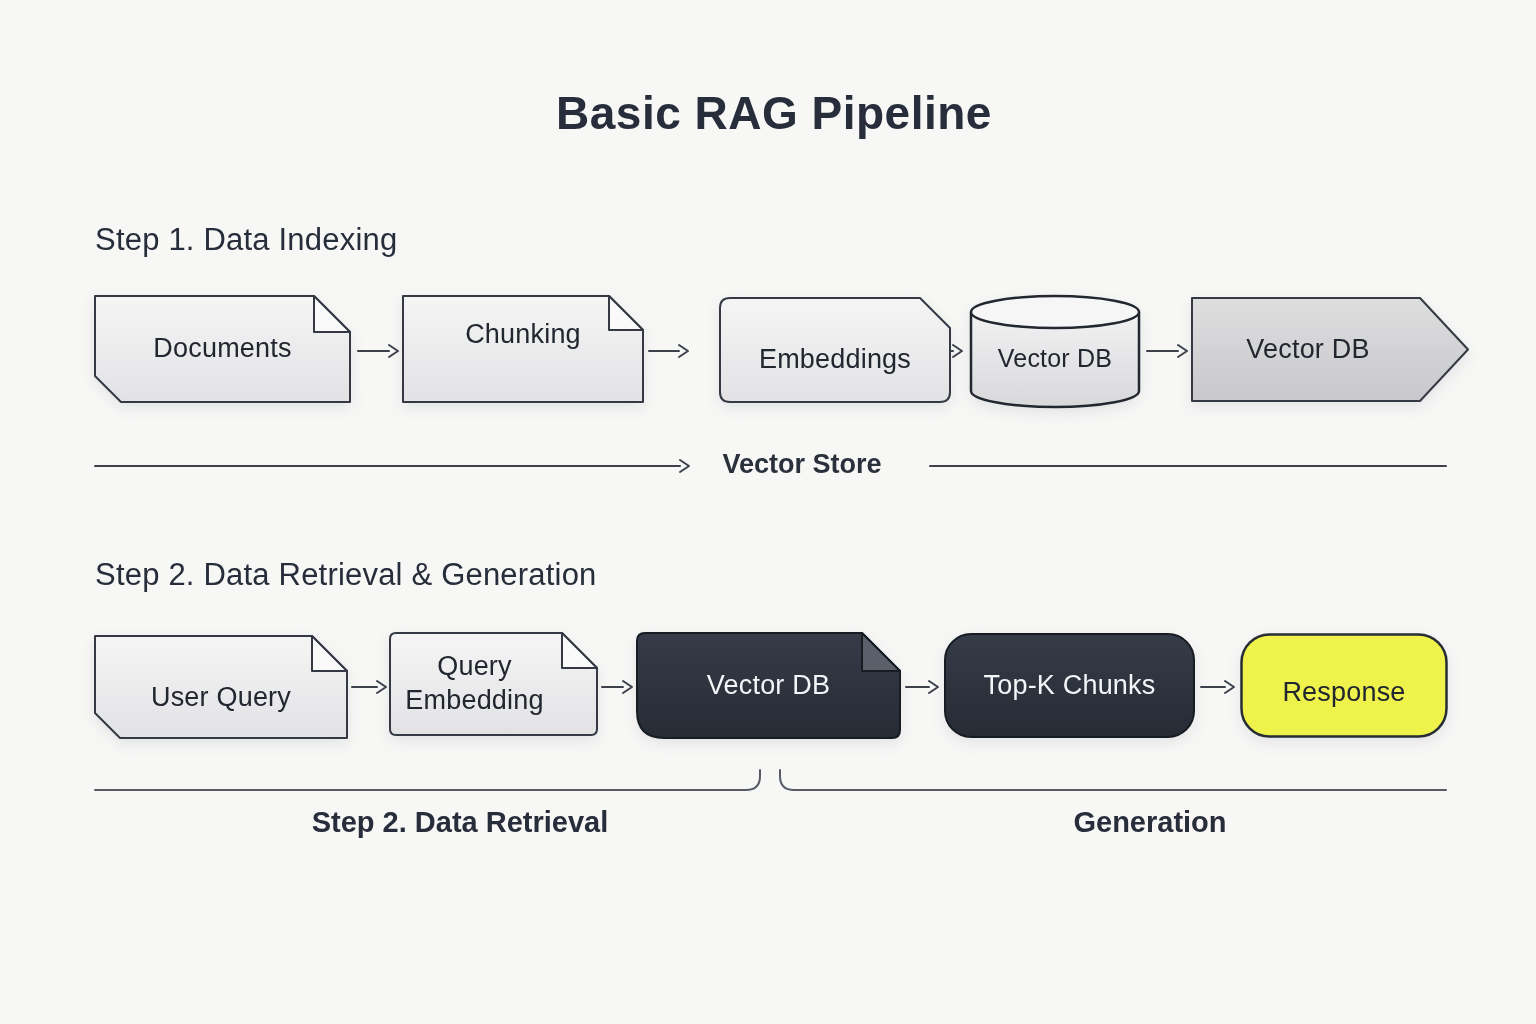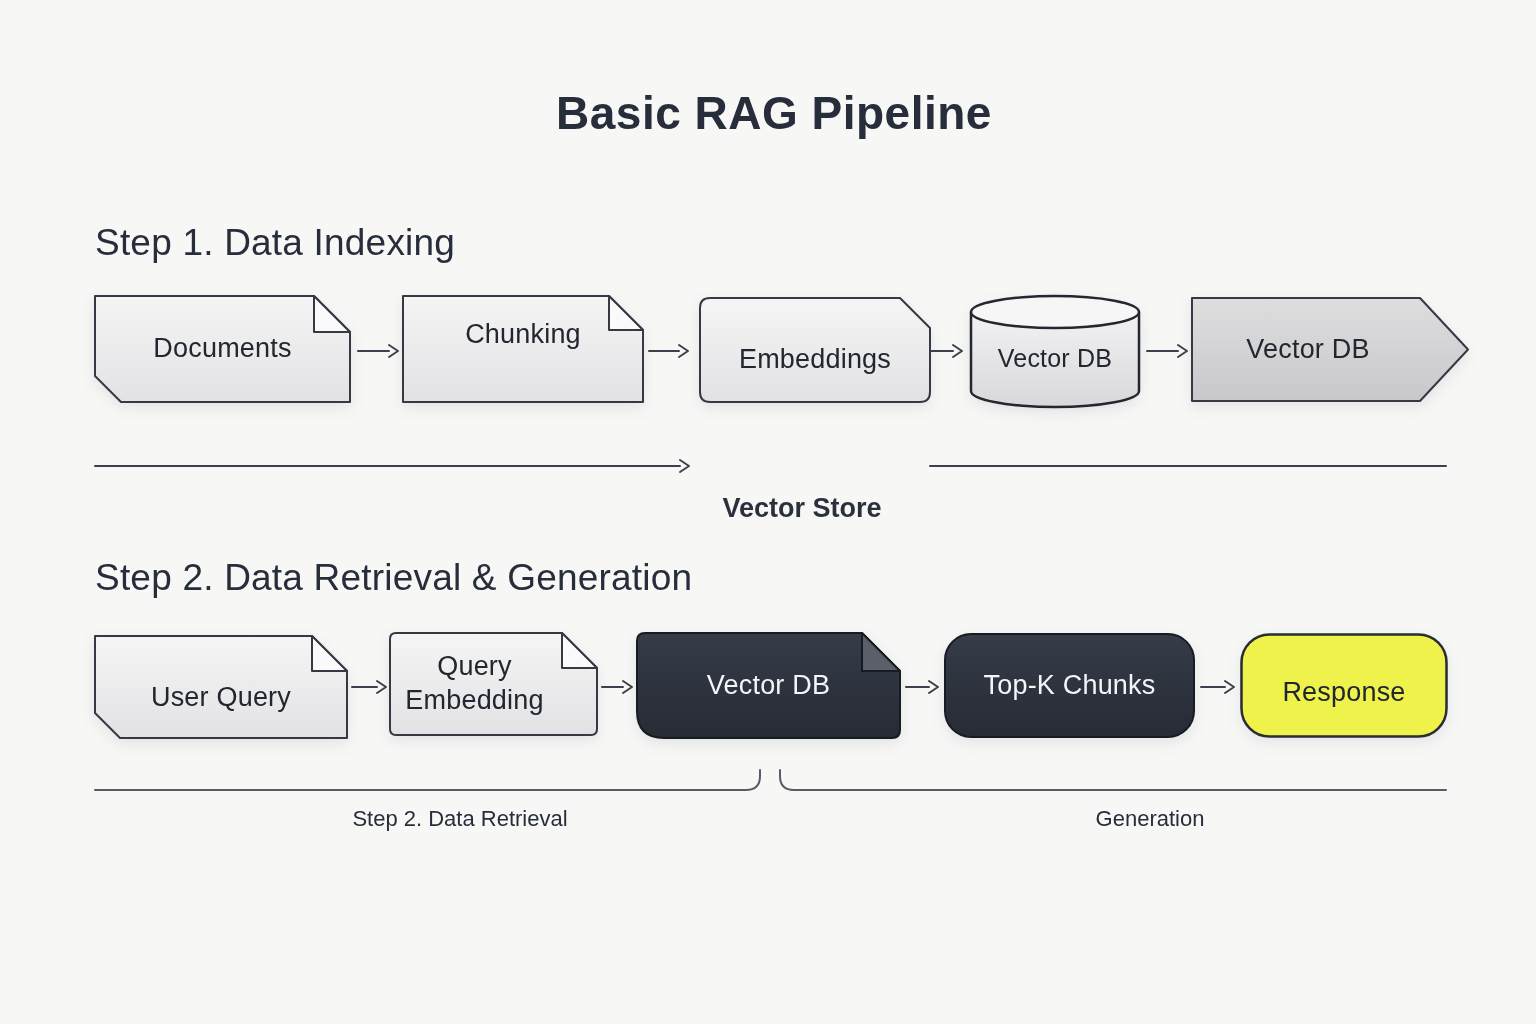--- a/index.html
+++ b/index.html
@@ -9,44 +9,44 @@
     font-family:"Liberation Sans","DejaVu Sans",sans-serif;
     color:#272d3a;
     padding-left:12px;
   }
   .title {
     position:absolute; top:86px; left:0; width:100%;
     text-align:center; font-size:46px; font-weight:600;
     color:#272d3a; letter-spacing:.5px;
   }
   .step-heading {
-    position:absolute; left:95px; font-size:37px; font-weight:500;
+    position:absolute; left:95px; font-size:31px; font-weight:500;
     color:#272d3a; letter-spacing:.2px;
   }
   .node { position:absolute; }
   .node svg.shape {
     position:absolute; left:0; top:0; overflow:visible;
     filter:drop-shadow(0 5px 7px rgba(45,50,65,.10));
   }
   .nlabel {
     position:absolute; inset:0; display:flex; flex-direction:column;
     align-items:center; justify-content:center;
     font-size:27px; font-weight:500; color:#21262f;
     letter-spacing:.2px; line-height:1.25; text-align:center;
   }
   .nlabel.light { color:#f4f5f8; }
   .nlabel.cyl { padding-top:14px; font-size:25px; }
   .nlabel.pent { padding-right:44px; }
   .overlay { position:absolute; left:0; top:0; }
   .store-label {
     position:absolute; left:700px; top:449px; width:204px;
-    text-align:center; font-size:27px; font-weight:700; color:#2a303c;margin-top:44px;
+    text-align:center; font-size:27px; font-weight:700; color:#2a303c;
   }
   .bracket-label {
-    position:absolute; top:806px; font-size:22px; font-weight:400;
+    position:absolute; top:806px; font-size:29px; font-weight:700;
     color:#272d3a; text-align:center;
   }
   .bracket-label.left  { left:95px;  width:730px; }
   .bracket-label.right { left:815px; width:670px; }
 </style>
 </head>
 <body>
 
 <div class="canvas">
 
@@ -134,21 +134,21 @@
   </div>
 
   <div class="node" style="left:403px;top:296px;width:240px;height:78px">
     <svg class="shape" width="240" height="106" viewBox="0 0 240 106">
       <path d="M0,0 H206 L240,34 V106 H0 Z" fill="url(#gLight)" stroke="#343944" stroke-width="2" stroke-linejoin="round"></path>
       <path d="M206,0 L240,34 H206 Z" fill="#fafafb" stroke="#343944" stroke-width="2" stroke-linejoin="round"></path>
     </svg>
     <div class="nlabel">Chunking</div>
   </div>
 
-  <div class="node" style="left:700px;top:298px;width:230px;height:124px">
+  <div class="node" style="left:720px;top:298px;width:230px;height:124px">
     <svg class="shape" width="230" height="104" viewBox="0 0 230 104">
       <path d="M10,0 H200 L230,30 V94 Q230,104 220,104 H10 Q0,104 0,94 V10 Q0,0 10,0 Z" fill="url(#gLight)" stroke="#343944" stroke-width="2" stroke-linejoin="round"></path>
     </svg>
     <div class="nlabel">Embeddings</div>
   </div>
 
   <div class="node" style="left:970px;top:295px;width:170px;height:113px">
     <svg class="shape" width="170" height="113" viewBox="0 0 170 113">
       <path d="M1,17 V96 A84,16 0 0 0 169,96 V17" fill="url(#gCyl)" stroke="#23272f" stroke-width="2.5"></path>
       <ellipse cx="85" cy="17" rx="84" ry="16" fill="#f6f6f7" stroke="#23272f" stroke-width="2.5"></ellipse>

